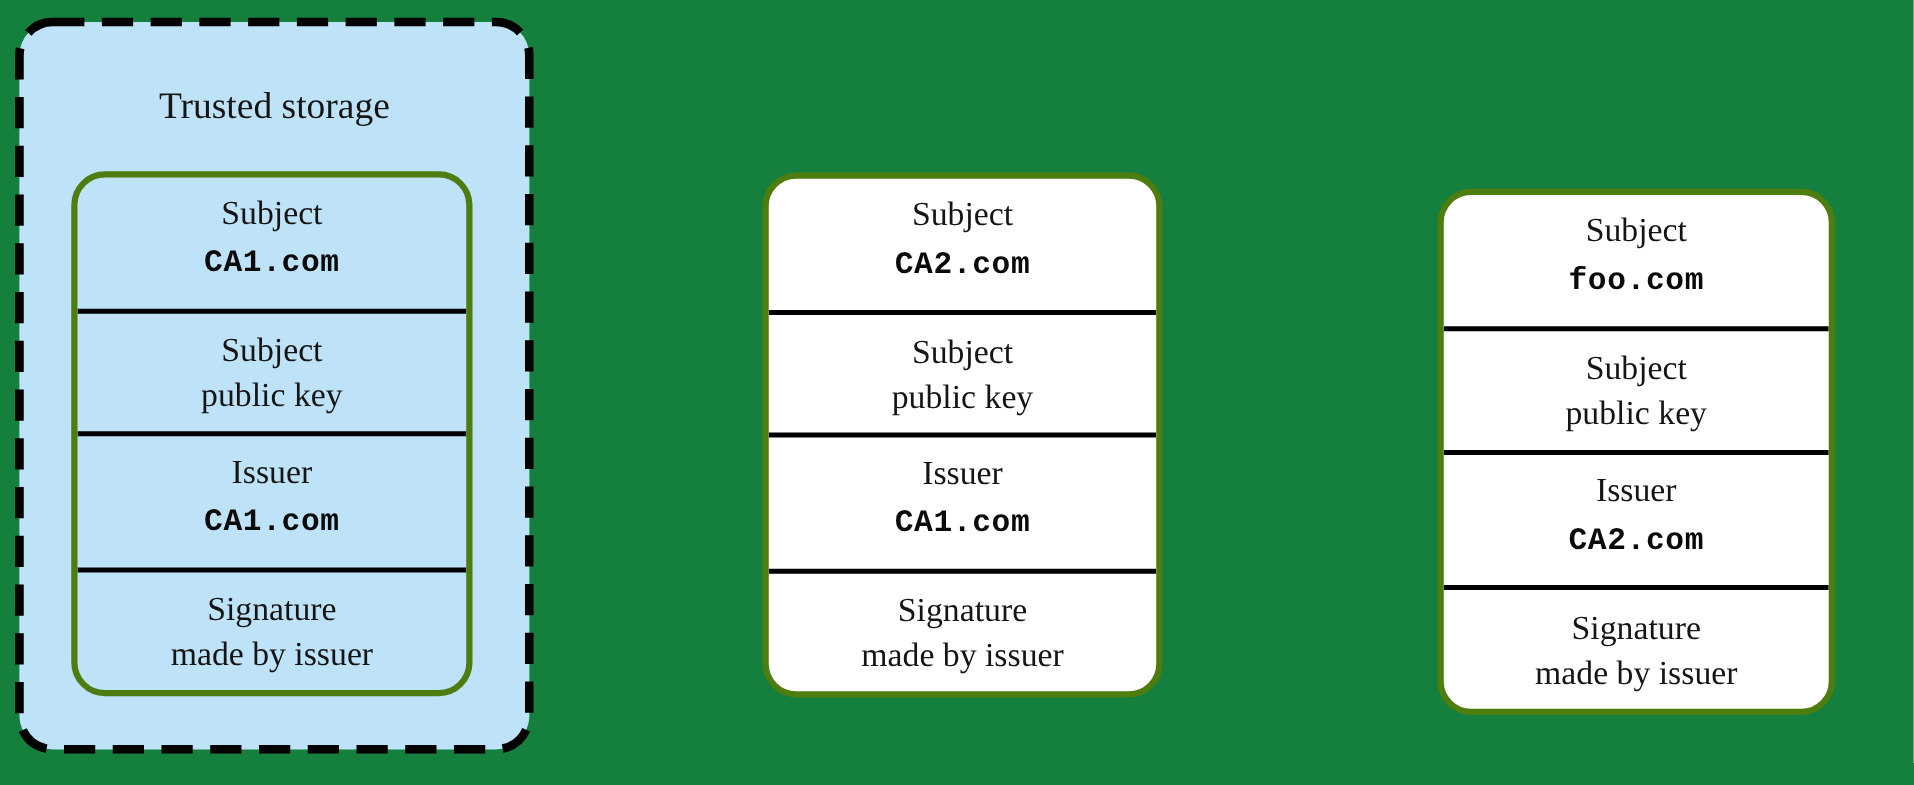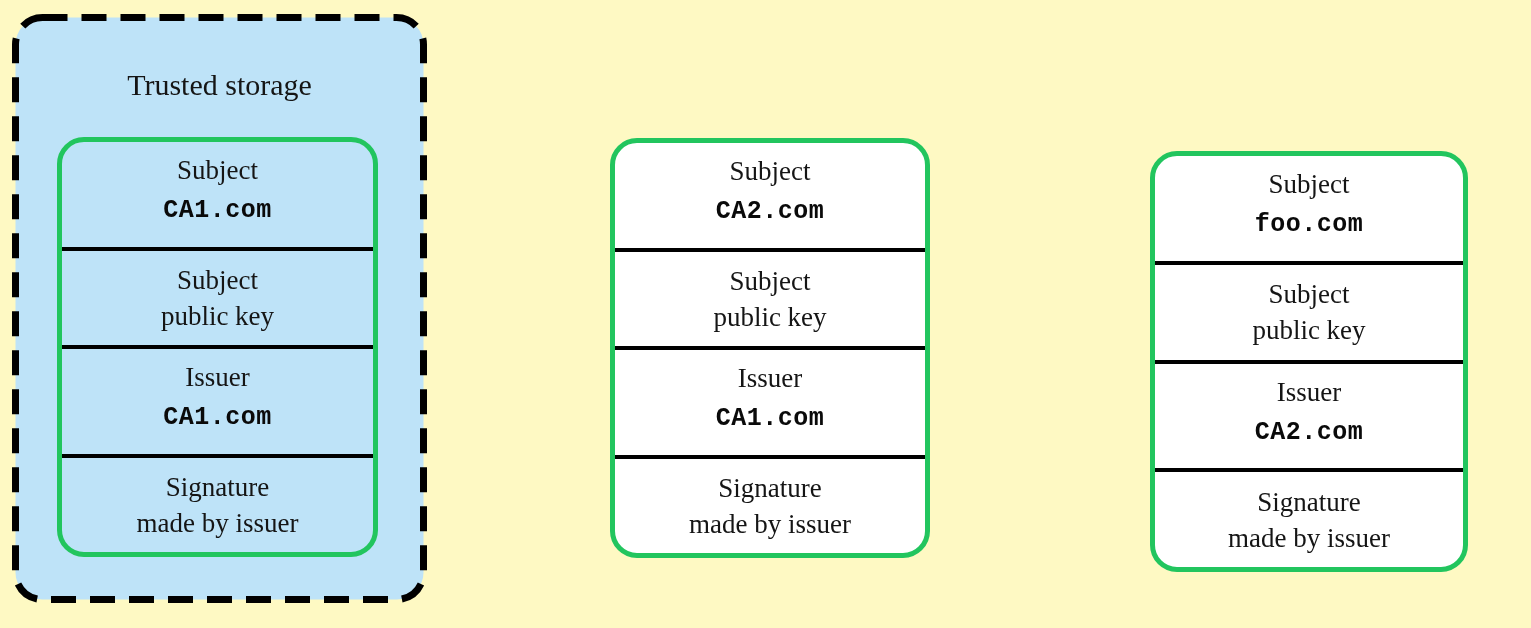--- a/index.html
+++ b/index.html
@@ -5,21 +5,21 @@
   * { margin: 0; padding: 0; box-sizing: border-box; }
   html, body { background: #ffffff; }
   body {
     font-family: "Liberation Serif", serif;
     color: #111111;
   }
   .canvas {
     position: relative;
     width: 1531px;
     height: 628px;
-    background: #fef9c3;
+    background: #15803d;
     overflow: hidden;
   }
 
   
   .trusted-container {
     position: absolute;
     left: 12px;
     top: 14px;
     width: 415px;
     height: 589px;
@@ -38,21 +38,21 @@
     font-size: 30px;
     line-height: 38px;
     color: #151515;
   }
 
   
   .cert {
     position: absolute;
     width: 321px;
     height: 420px;
-    border: 5px solid #22c55e;
+    border: 5px solid #4d7c0f;
     border-radius: 27px;
     background: #ffffff;
     display: flex;
     flex-direction: column;
     overflow: hidden;
     justify-content: center;
   }
   .cert.in-trusted { background: transparent; }
   .cert-ca1 { left: 57px;  top: 137px; }
   .cert-ca2 { left: 610px; top: 138px; width: 320px; }

